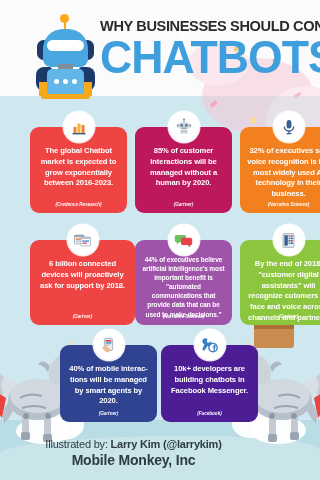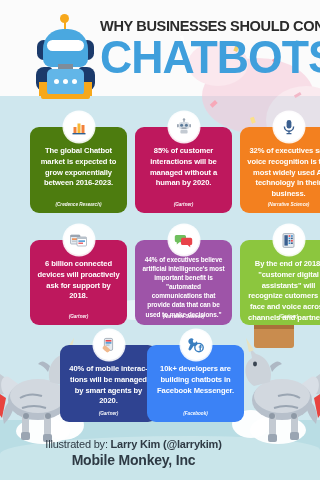--- a/index.html
+++ b/index.html
@@ -204,21 +204,21 @@
       <rect x="30" y="76" width="7" height="20" rx="3" fill="#c3cad2"></rect>
       <rect x="52" y="76" width="7" height="22" rx="3" fill="#c3cad2"></rect>
       <rect x="29" y="94" width="9" height="8" rx="2" fill="#9aa5b2"></rect>
       <rect x="51" y="96" width="9" height="8" rx="2" fill="#9aa5b2"></rect>
       <circle cx="34" cy="78" r="3" fill="#8e99a6"></circle>
       <circle cx="56" cy="78" r="3" fill="#8e99a6"></circle>
       <path d="M18 62 q-10 12 -6 24 q8 -8 10 -18 Z" fill="#b7c0cb"></path>
     </g>
   </svg>
 
-  <div class="card" style="left:30px;top:127px;width:97px;height:86px;background:#4d7c0f;">
+  <div class="card" style="left:30px;top:127px;width:97px;height:86px;background:#ef4444;">
     <div class="card-icon">
       <svg width="18" height="18" viewBox="0 0 18 18">
         <rect x="3.5" y="9" width="3" height="6" fill="#f2803a"></rect>
         <rect x="7.5" y="5.5" width="3" height="9.5" fill="#f7b733"></rect>
         <rect x="11.5" y="7" width="3" height="8" fill="#f2803a"></rect>
         <rect x="2.5" y="15" width="13" height="1.4" fill="#2f5f8f"></rect>
       </svg>
     </div>
     <div class="card-text">The global Chatbot market is expected to grow exponentially between 2016-2023.</div>
     <div class="card-src">(Credence Research)</div>
@@ -248,21 +248,21 @@
         <rect x="6.6" y="2" width="4.8" height="8.6" rx="2.4" fill="#3a5f8f"></rect>
         <path d="M4.4 8.6 a4.6 4.6 0 0 0 9.2 0" fill="none" stroke="#3a5f8f" stroke-width="1.4"></path>
         <rect x="8.4" y="12.6" width="1.2" height="2.6" fill="#3a5f8f"></rect>
         <rect x="6.4" y="15.1" width="5.2" height="1.2" rx="0.6" fill="#3a5f8f"></rect>
       </svg>
     </div>
     <div class="card-text">32% of executives say voice recognition is the most widely used AI technology in their business.</div>
     <div class="card-src">(Narrative Science)</div>
   </div>
 
-  <div class="card" style="left:30px;top:240px;width:97px;height:85px;background:#be185d;">
+  <div class="card" style="left:30px;top:240px;width:105px;height:85px;background:#ef4444;">
     <div class="card-icon">
       <svg width="19" height="19" viewBox="0 0 19 19">
         <rect x="1.5" y="4" width="9.5" height="9" rx="1" fill="#e6ebf0" stroke="#9aa5b2" stroke-width="0.7"></rect>
         <rect x="1.5" y="4" width="9.5" height="2" fill="#9aa5b2"></rect>
         <rect x="3" y="7.4" width="6.5" height="1.4" fill="#f2803a"></rect>
         <rect x="3" y="9.6" width="4.5" height="1.2" fill="#b9c2cb"></rect>
         <rect x="8" y="6" width="9.5" height="9" rx="1" fill="#ffffff" stroke="#9aa5b2" stroke-width="0.7"></rect>
         <rect x="8" y="6" width="9.5" height="2" fill="#b9c2cb"></rect>
         <rect x="9.4" y="9.4" width="6.6" height="1.4" fill="#3a8fd0"></rect>
         <rect x="9.4" y="11.6" width="4.6" height="1.2" fill="#e8434a"></rect>
@@ -309,21 +309,21 @@
         <rect x="6.6" y="4" width="5.8" height="1.6" fill="#e8434a"></rect>
         <rect x="6.6" y="6.2" width="5.8" height="1.4" fill="#3a8fd0"></rect>
         <rect x="6.6" y="8.4" width="4" height="1.4" fill="#b9c2cb"></rect>
         <path d="M4 11 q1.6 -2.4 3.4 -0.8 l3.4 3 q0.8 0.8 0 1.6 l-1.4 1.2 q-1 0.8 -2 0 l-3.4 -3 q-1 -1 0 -2 z" fill="#f0b88c"></path>
       </svg>
     </div>
     <div class="card-text">40% of mobile interac-tions will be managed by smart agents by 2020.</div>
     <div class="card-src">(Gartner)</div>
   </div>
 
-  <div class="card" style="left:147px;top:345px;width:97px;height:77px;background:#3b82f6;">
+  <div class="card" style="left:161px;top:345px;width:97px;height:77px;background:#4c1d95;">
     <div class="card-icon">
       <svg width="19" height="19" viewBox="0 0 19 19">
         <path d="M7.6 3.4 a3 3 0 1 0 -3.2 4.8 l-1.8 4.2 a1.4 1.4 0 0 0 2.4 1.4 l2.6 -3.8 a3 3 0 0 0 3.2 -4.8 l-1.6 1.6 l-2 -0.4 l-0.4 -2 z" fill="#3a7fc0"></path>
         <circle cx="13" cy="11.6" r="4.2" fill="none" stroke="#3a7fc0" stroke-width="1.4"></circle>
         <path d="M13.6 9.6 v0.9 h-0.9 v1.1 h0.9 v3.2 h1.3 v-3.2 h1 l0.15 -1.1 h-1.15 v-0.6 q0 -0.45 0.5 -0.45 h0.7 v-1 h-1.1 q-1.4 0 -1.4 1.15 z" fill="#3a7fc0"></path>
       </svg>
     </div>
     <div class="card-text">10k+ developers are building chatbots in Facebook Messenger.</div>
     <div class="card-src">(Facebook)</div>
   </div>

